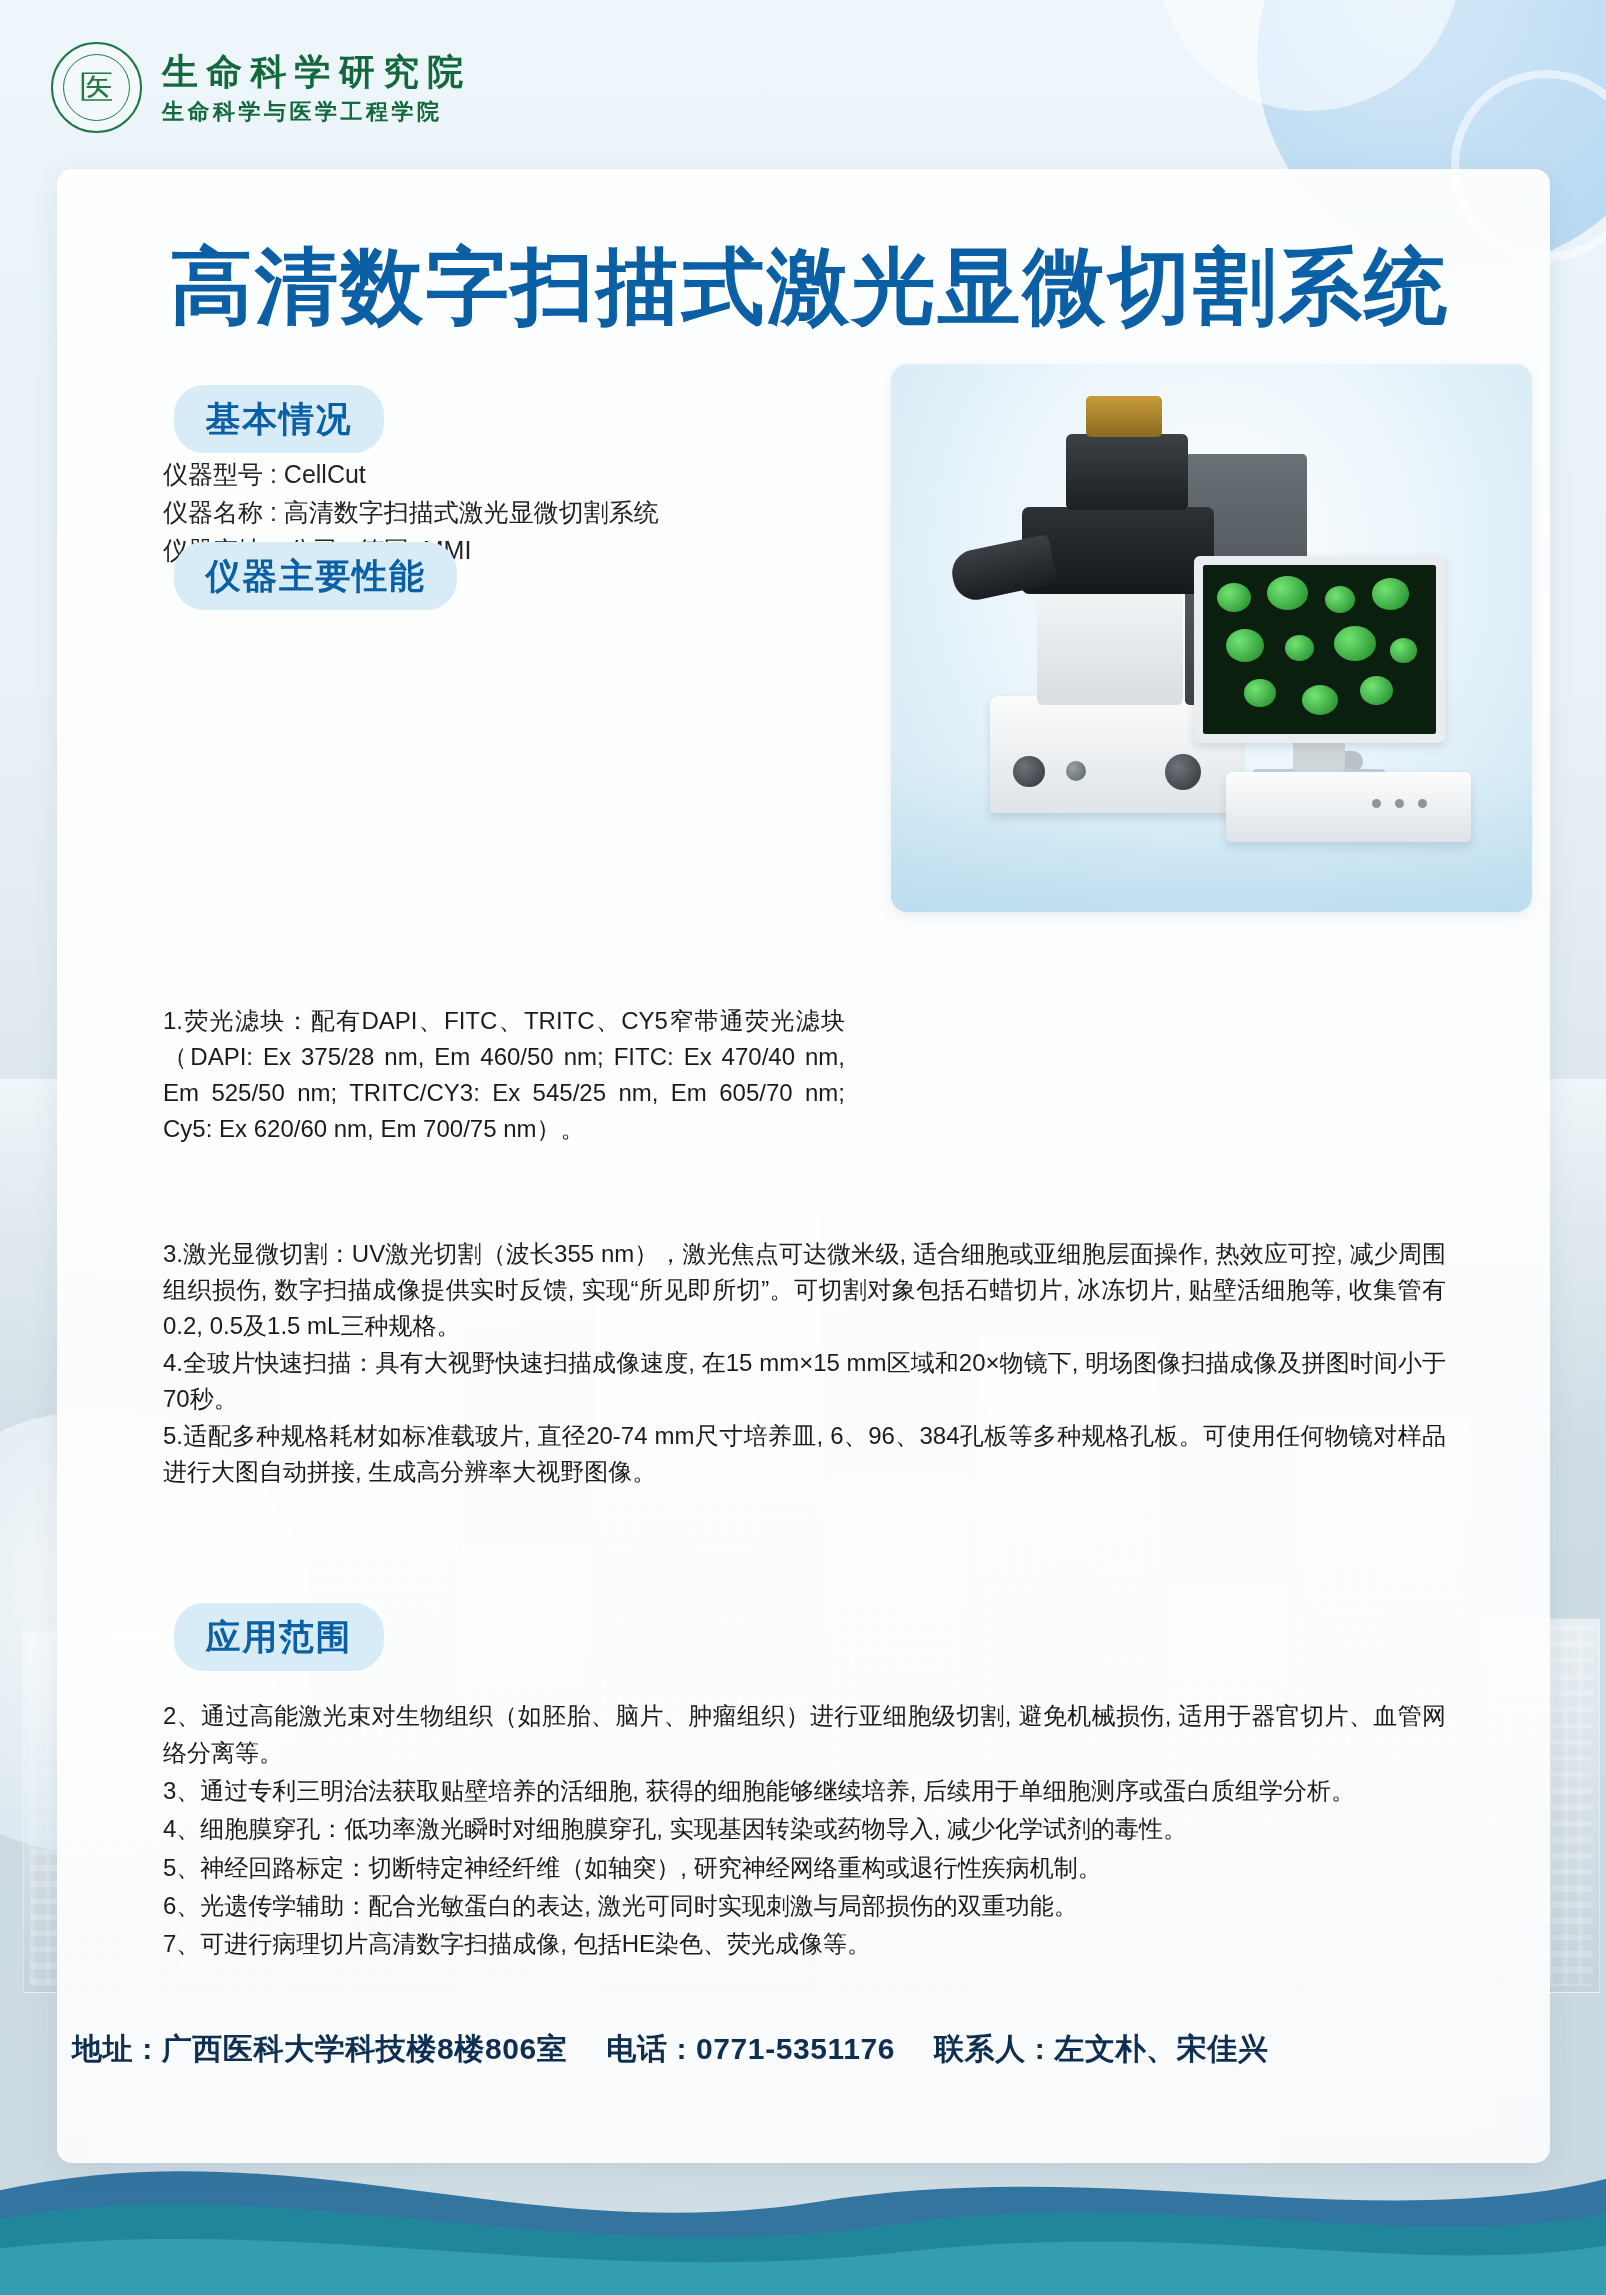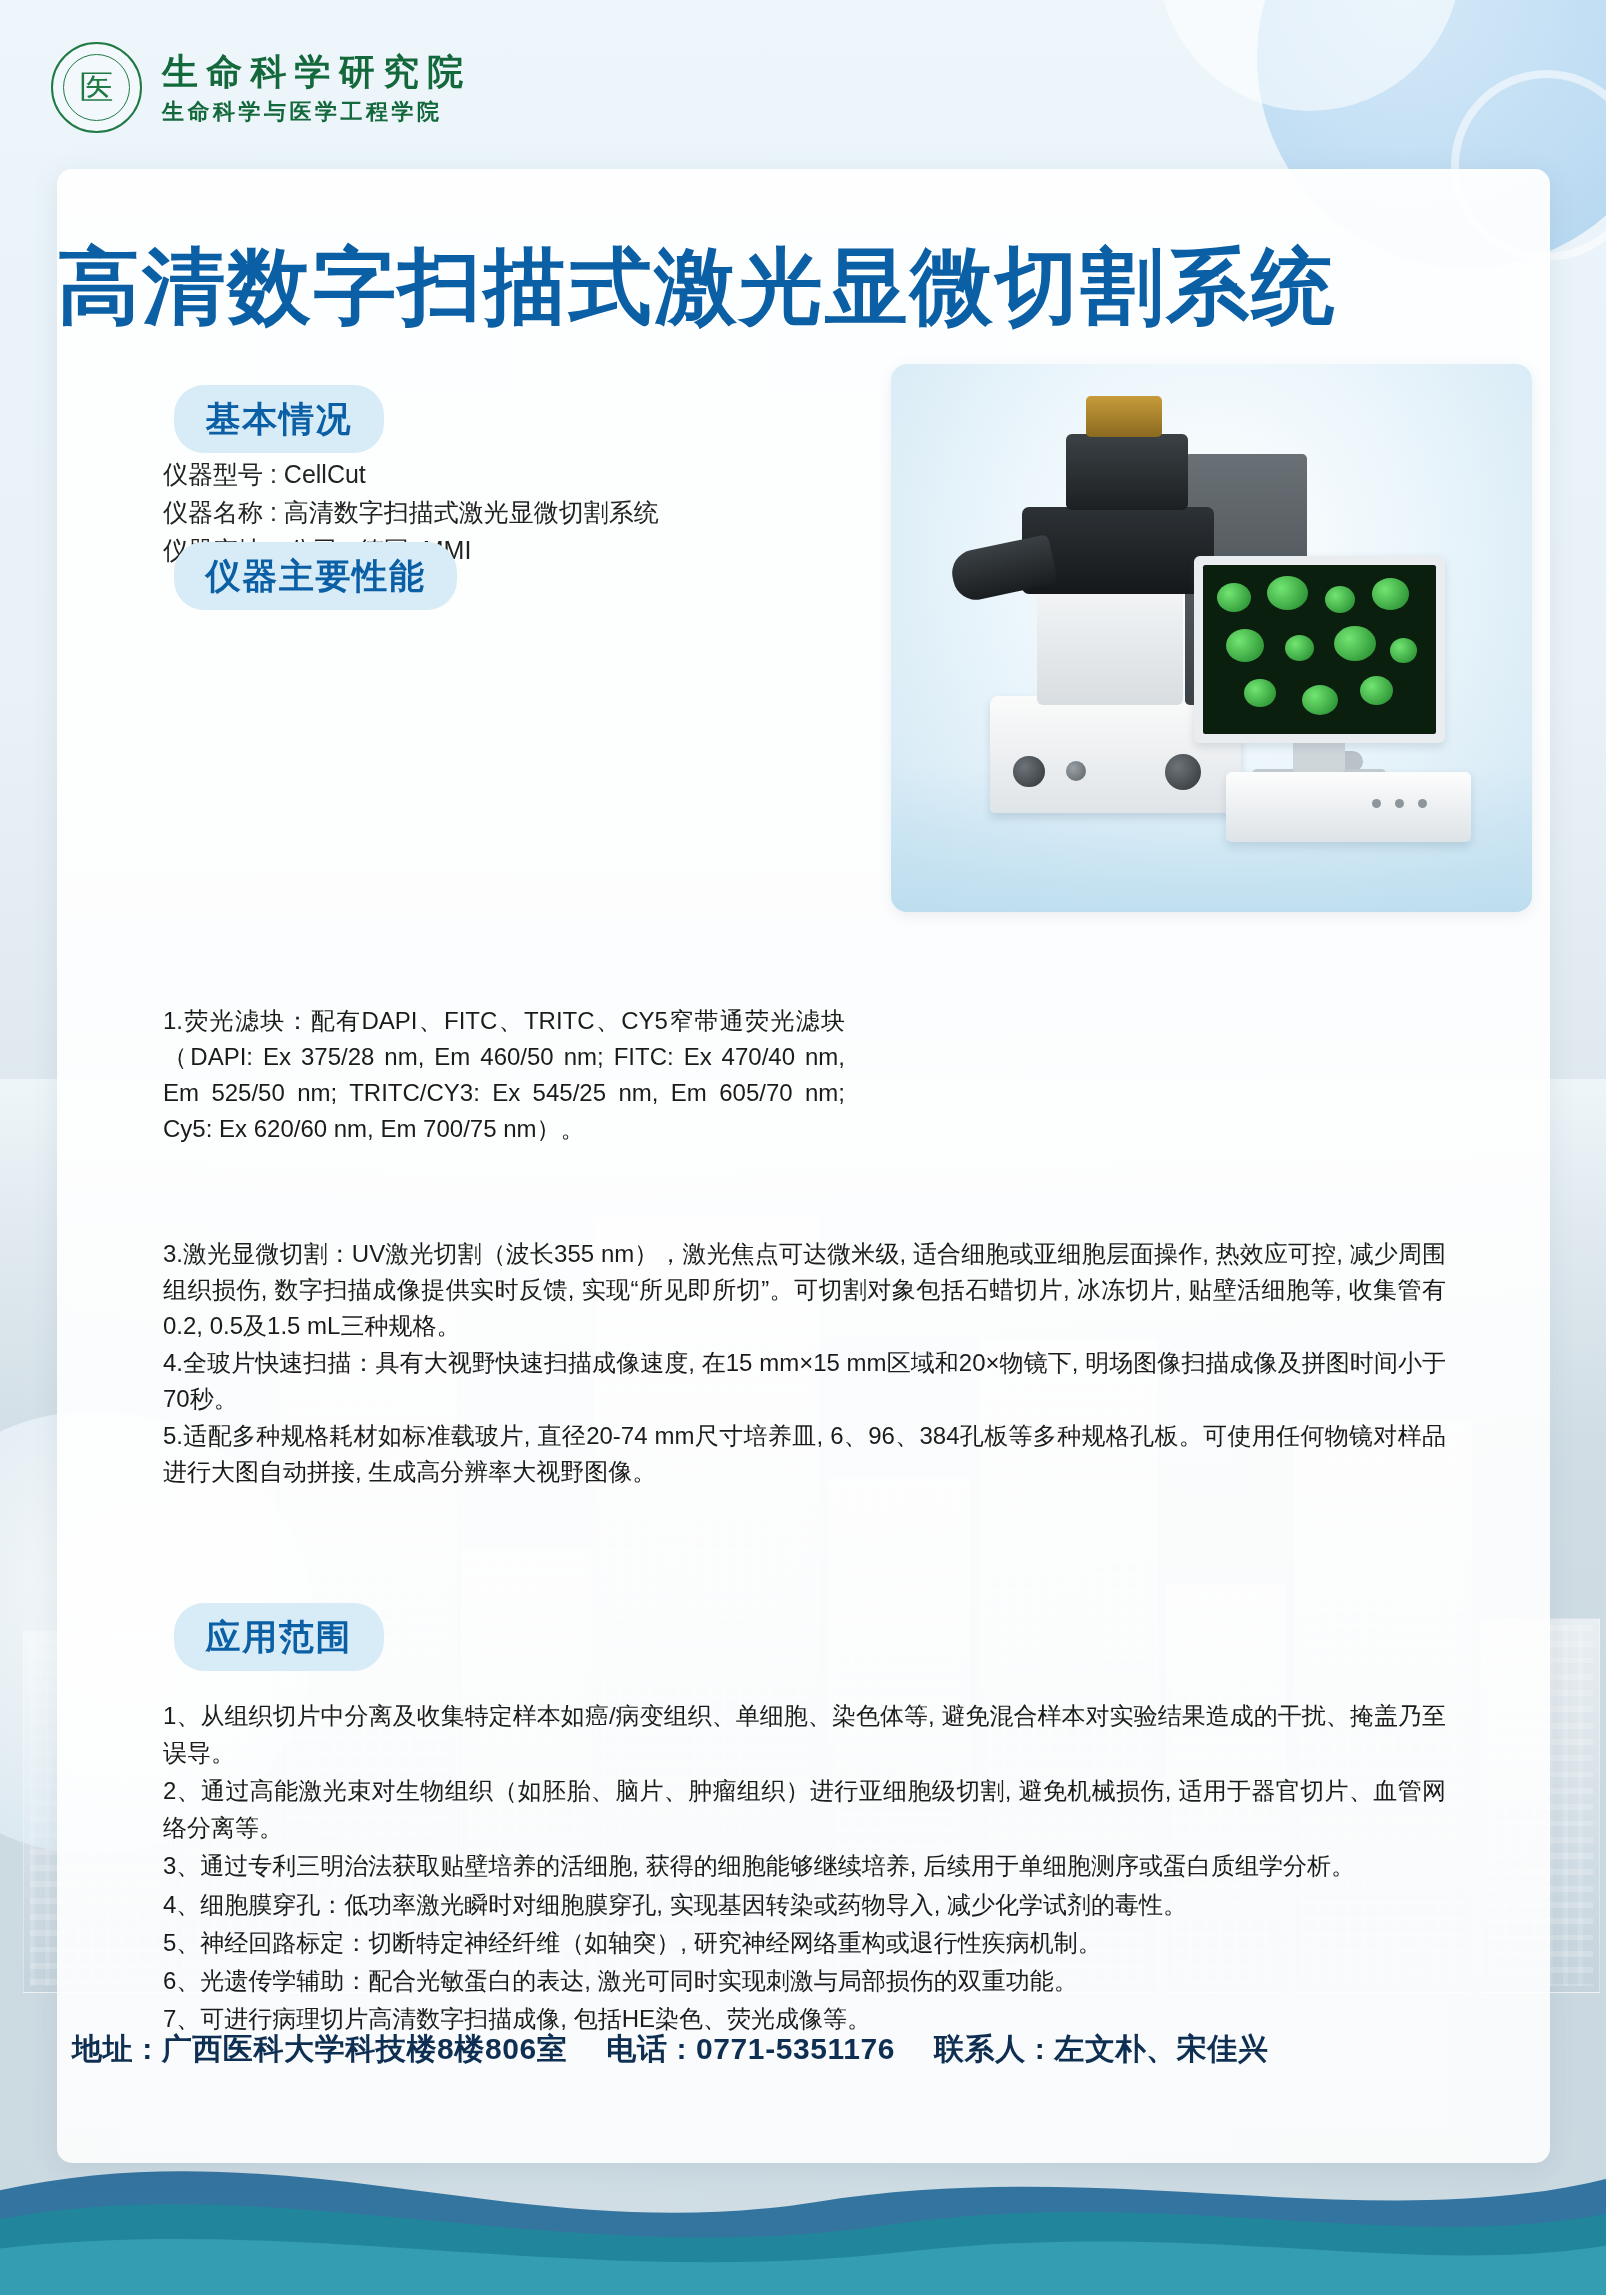--- a/index.html
+++ b/index.html
@@ -69,21 +69,21 @@
     position:absolute;left:57px;top:169px;width:1493px;height:1994px;
     border-radius:15px;
     background:linear-gradient(180deg,rgba(255,255,255,0.93) 0%,rgba(255,255,255,0.90) 55%,rgba(255,255,255,0.88) 100%);
     box-shadow:0 5.8px 28px rgba(60,90,110,0.10);
     overflow:hidden;
   }
   .card-inner{position:relative;width:100%;height:100%;}
 
   
   .title{
-    position:absolute;left:0;top:63px;width:100%;text-align:left;
+    position:absolute;left:6px;top:63px;width:100%;text-align:center;
     font-size:83px;font-weight:bold;color:#0b5fa5;letter-spacing:2.3px;
     font-family:Liberation Mono, monospace;
     text-shadow:0 2.3px 0 rgba(255,255,255,.9);
   }
 
   
   .pill{
     position:absolute;display:inline-block;
     background:#d8ecf7;border-radius:30px;
     padding:10.5px 31.5px;color:#0b5fa5;font-size:35px;font-weight:bold;letter-spacing:1.7px;
@@ -251,21 +251,20 @@
 
   <div class="perf-wide" style="top:1067px;">
     <p class="perf-para">3.激光显微切割：UV激光切割（波长355 nm），激光焦点可达微米级, 适合细胞或亚细胞层面操作, 热效应可控, 减少周围组织损伤, 数字扫描成像提供实时反馈, 实现“所见即所切”。可切割对象包括石蜡切片, 冰冻切片, 贴壁活细胞等, 收集管有0.2, 0.5及1.5 mL三种规格。</p>
     <p class="perf-para">4.全玻片快速扫描：具有大视野快速扫描成像速度, 在15 mm×15 mm区域和20×物镜下, 明场图像扫描成像及拼图时间小于70秒。</p>
     <p class="perf-para">5.适配多种规格耗材如标准载玻片, 直径20-74 mm尺寸培养皿, 6、96、384孔板等多种规格孔板。可使用任何物镜对样品进行大图自动拼接, 生成高分辨率大视野图像。</p>
   </div>
 
   <div class="pill p3" style="top:1434px;">应用范围</div>
 
   <div class="apps" style="top:1528px;">
-    <p>1、从组织切片中分离及收集特定样本如癌/病变组织、单细胞、染色体等, 避免混合样本对实验结果造成的干扰、掩盖乃至误导。</p>
     <p>2、通过高能激光束对生物组织（如胚胎、脑片、肿瘤组织）进行亚细胞级切割, 避免机械损伤, 适用于器官切片、血管网络分离等。</p>
     <p>3、通过专利三明治法获取贴壁培养的活细胞, 获得的细胞能够继续培养, 后续用于单细胞测序或蛋白质组学分析。</p>
     <p>4、细胞膜穿孔：低功率激光瞬时对细胞膜穿孔, 实现基因转染或药物导入, 减少化学试剂的毒性。</p>
     <p>5、神经回路标定：切断特定神经纤维（如轴突）, 研究神经网络重构或退行性疾病机制。</p>
     <p>6、光遗传学辅助：配合光敏蛋白的表达, 激光可同时实现刺激与局部损伤的双重功能。</p>
     <p>7、可进行病理切片高清数字扫描成像, 包括HE染色、荧光成像等。</p>
   </div>
 
   <div class="contact">
     <span>地址 : 广西医科大学科技楼8楼806室</span>

